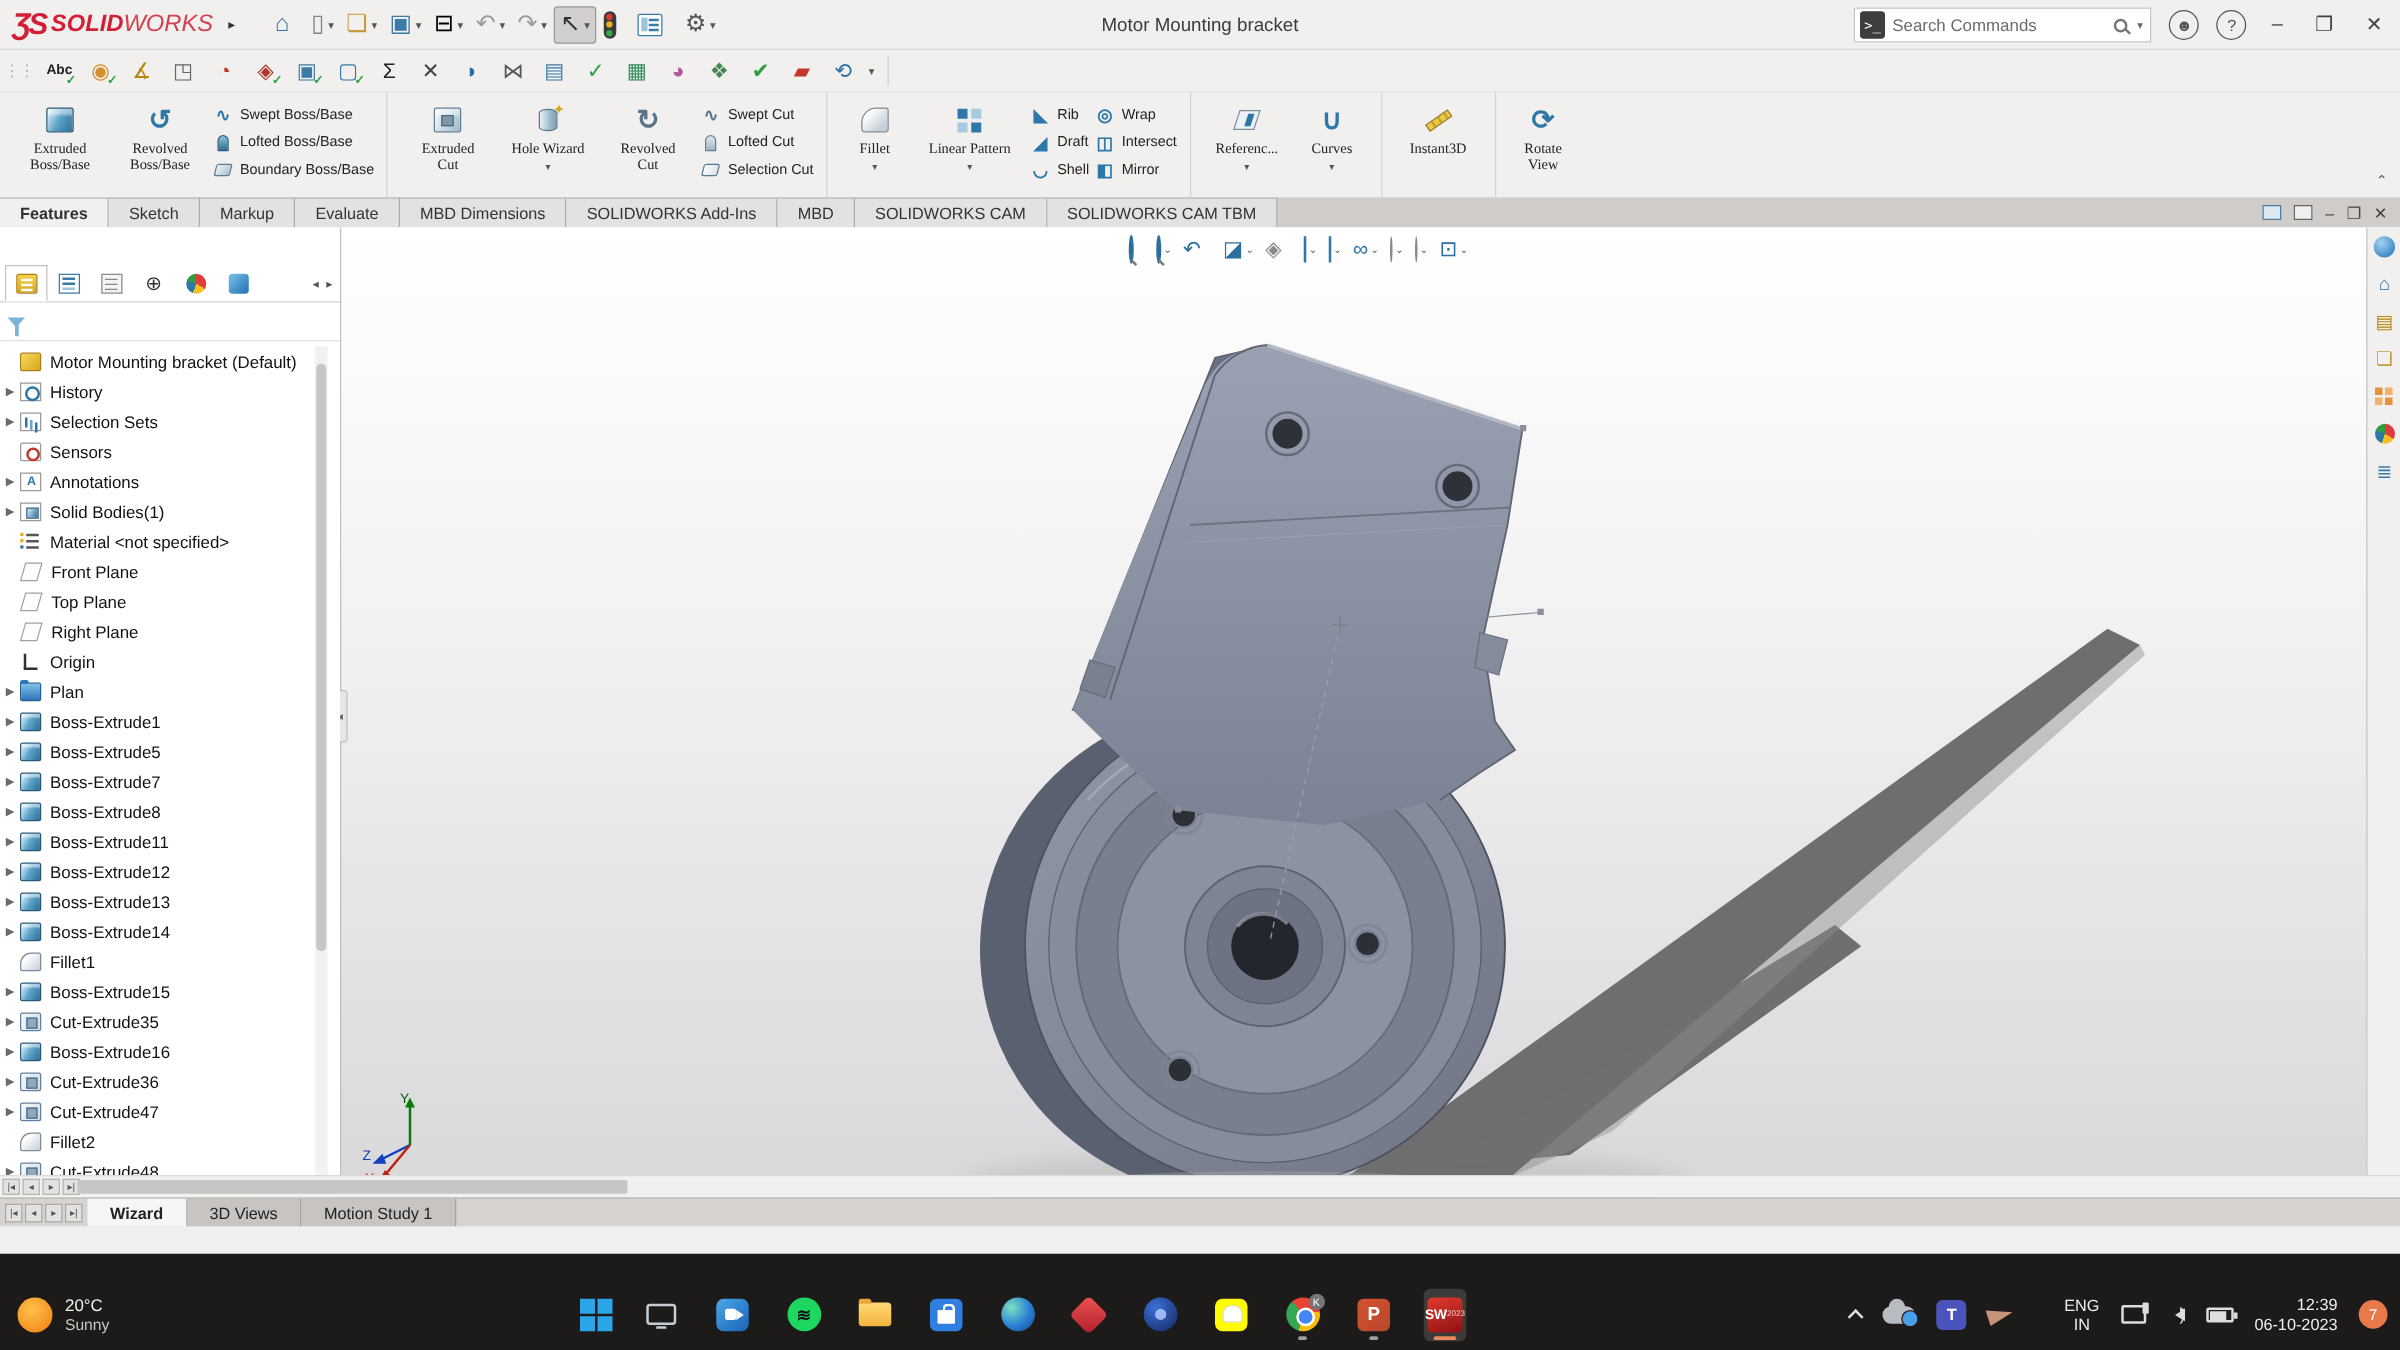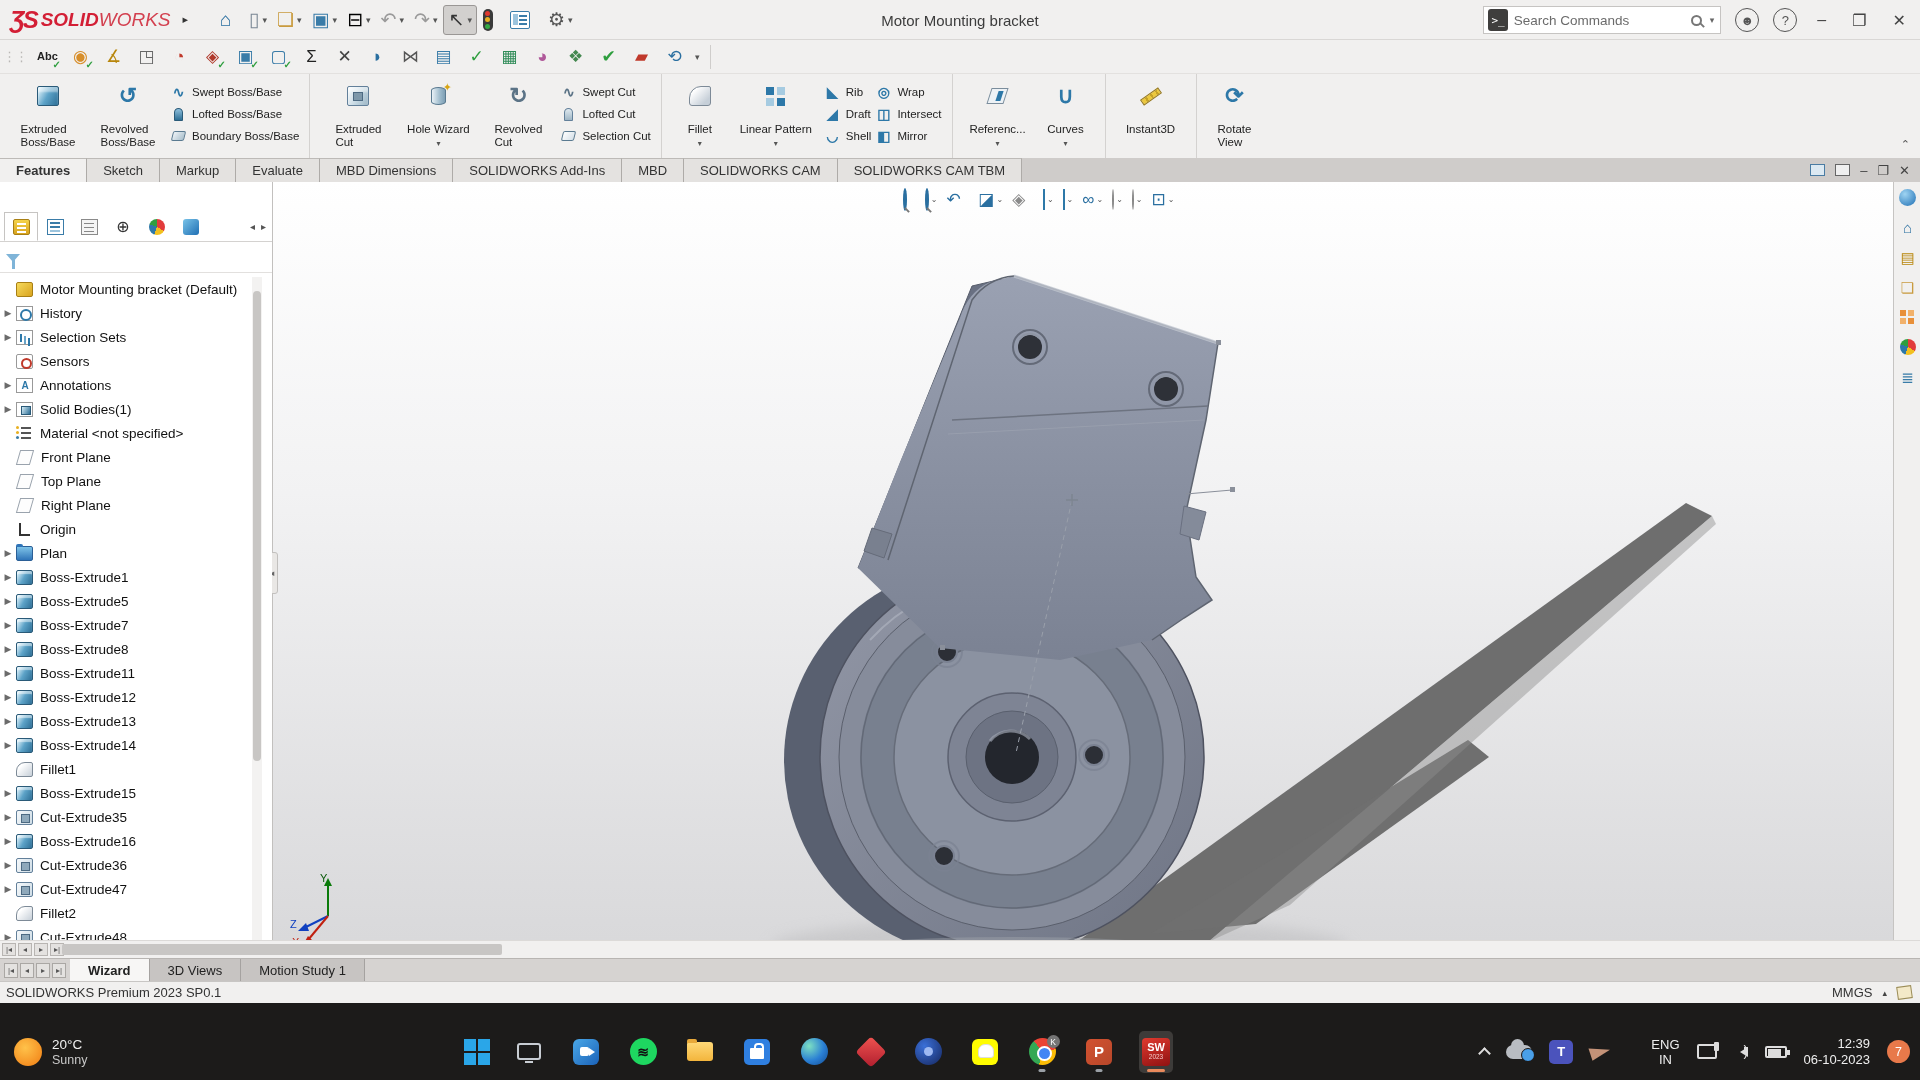--- a/index.html
+++ b/index.html
@@ -53,21 +53,21 @@
   .qi .gly { font-size:17px; }
   .qi .chk::after { content:'✓'; position:absolute; right:3px; bottom:1px; color:#2e9e3e; font-size:10px; font-weight:bold; }
   .qsep { width:1px; height:24px; background:#cfcdcb; margin:0 6px; }
   .qcaret { font-size:9px; color:#555; margin:0 4px; }
 
   
   #ribbon { position:absolute; left:0; top:74px; width:1920px; height:84px; background:#f1f0ef; display:flex; }
   .rgroup { display:flex; align-items:flex-start; padding:4px 10px 0 10px; border-right:1px solid #d4d2d0; gap:4px; }
   .bigbtn { width:76px; display:flex; flex-direction:column; align-items:center; padding-top:2px; }
   .bigbtn .ri { height:32px; display:flex; align-items:center; justify-content:center; }
-  .bigbtn .blabel { font-size:11.5px; color:#222; line-height:13px; white-space:pre-line; margin-top:11px; }
+  .bigbtn .blabel { font-size:11.5px; color:#222; text-align:center; line-height:13px; white-space:pre-line; margin-top:1px;font-family:Liberation Serif, serif; }
   .bigbtn .caret { font-size:8px; color:#555; margin-top:3px; height:8px; }
   .stack { display:flex; flex-direction:column; justify-content:flex-start; padding-top:3px; }
   .srow { display:flex; align-items:center; height:22px; gap:5px; }
   .srow .slabel { font-size:11.5px; color:#222; white-space:nowrap; }
   .si { width:17px; height:16px; display:flex; align-items:center; justify-content:center; flex:none; }
   
   .cube { width:22px; height:20px; background:linear-gradient(118deg,#d6edf7 8%,#5da3c8 48%,#2d6e95 100%);
     border:1px solid #2a5a78; border-radius:2px; box-shadow:inset 0 5px 2px rgba(255,255,255,.45); }
   .cube.lite { background:linear-gradient(118deg,#f4f8fa 8%,#c4d7e2 55%,#9db6c5 100%); border-color:#63809a; position:relative; }
   .cube.lite::after { content:''; position:absolute; left:5px; top:5px; width:8px; height:7px;
@@ -287,21 +287,21 @@
     border-radius:7px 7px 3px 3px; border:1px solid #ddd; }
   .a-chrome { width:27px; height:27px; border-radius:50%; position:relative;
     background:conic-gradient(from -40deg,#ea4335 0 120deg,#fbbc05 120deg 235deg,#34a853 235deg 360deg); }
   .a-chrome::after { content:''; position:absolute; left:8px; top:8px; width:11px; height:11px; border-radius:50%;
     background:#4285f4; border:2px solid #fff; }
   .a-chrome .badge { position:absolute; right:-4px; top:-3px; width:13px; height:13px; border-radius:50%;
     background:#757575; color:#fff; font-size:8.5px; display:flex; align-items:center; justify-content:center; }
   .a-ppt { width:26px; height:26px; border-radius:5px; background:linear-gradient(135deg,#d35230,#b7472a);
     color:#fff; font-weight:bold; font-size:15px; display:flex; align-items:center; justify-content:center; }
   .a-sw { width:28px; height:28px; border-radius:4px; background:linear-gradient(160deg,#e03a2f,#8f1111);
-    color:#fff; display:flex; flex-direction:column; align-items:center; justify-content:center; line-height:10px; }
+    color:#fff; display:flex; flex-direction:row; align-items:center; justify-content:center; line-height:10px; }
   .a-sw .sw1 { font-size:11px; font-weight:bold; }
   .a-sw .sw2 { font-size:6.5px; color:#f5c9c9; }
   #tk-tray { margin-left:auto; display:flex; align-items:center; gap:17px; padding-right:10px; }
   .chev { width:9px; height:9px; border-left:2px solid #ddd; border-top:2px solid #ddd; transform:rotate(45deg); margin-top:4px; }
   .cloud { width:26px; height:14px; background:#b9bdc2; border-radius:8px; position:relative; }
   .cloud::before { content:''; position:absolute; left:5px; top:-6px; width:13px; height:13px; border-radius:50%; background:#b9bdc2; }
   .cloud::after { content:''; position:absolute; right:-3px; bottom:-3px; width:12px; height:12px; border-radius:50%;
     background:radial-gradient(circle,#4aa0e8 60%,#1b62b8); border:1px solid #1c1b1a; }
   .teams { width:24px; height:24px; border-radius:5px; background:#4b53bc; color:#fff; font-size:13px; font-weight:bold;
     display:flex; align-items:center; justify-content:center; }
@@ -1077,28 +1077,20 @@
         </div>
         <div class="btab">
           <span>3D Views</span>
         </div>
         <div class="btab">
           <span>Motion Study 1</span>
         </div>
       </div>
   </div>
 
-  <div id="statusbar">
-    <span class="left">SOLIDWORKS Premium 2023 SP0.1</span>
-    <div class="right">
-      <span class="units">MMGS</span>
-      <span class="ucaret">▴</span>
-      <span class="tag-ic"></span>
-    </div>
-  </div>
 
   <div id="taskbar">
     <div id="tkbar-inner">
       <div id="weather">
         <span class="sun"></span>
         <span>
           <div class="wt">20°C</div>
           <div class="wd">Sunny</div>
         </span>
       </div>

